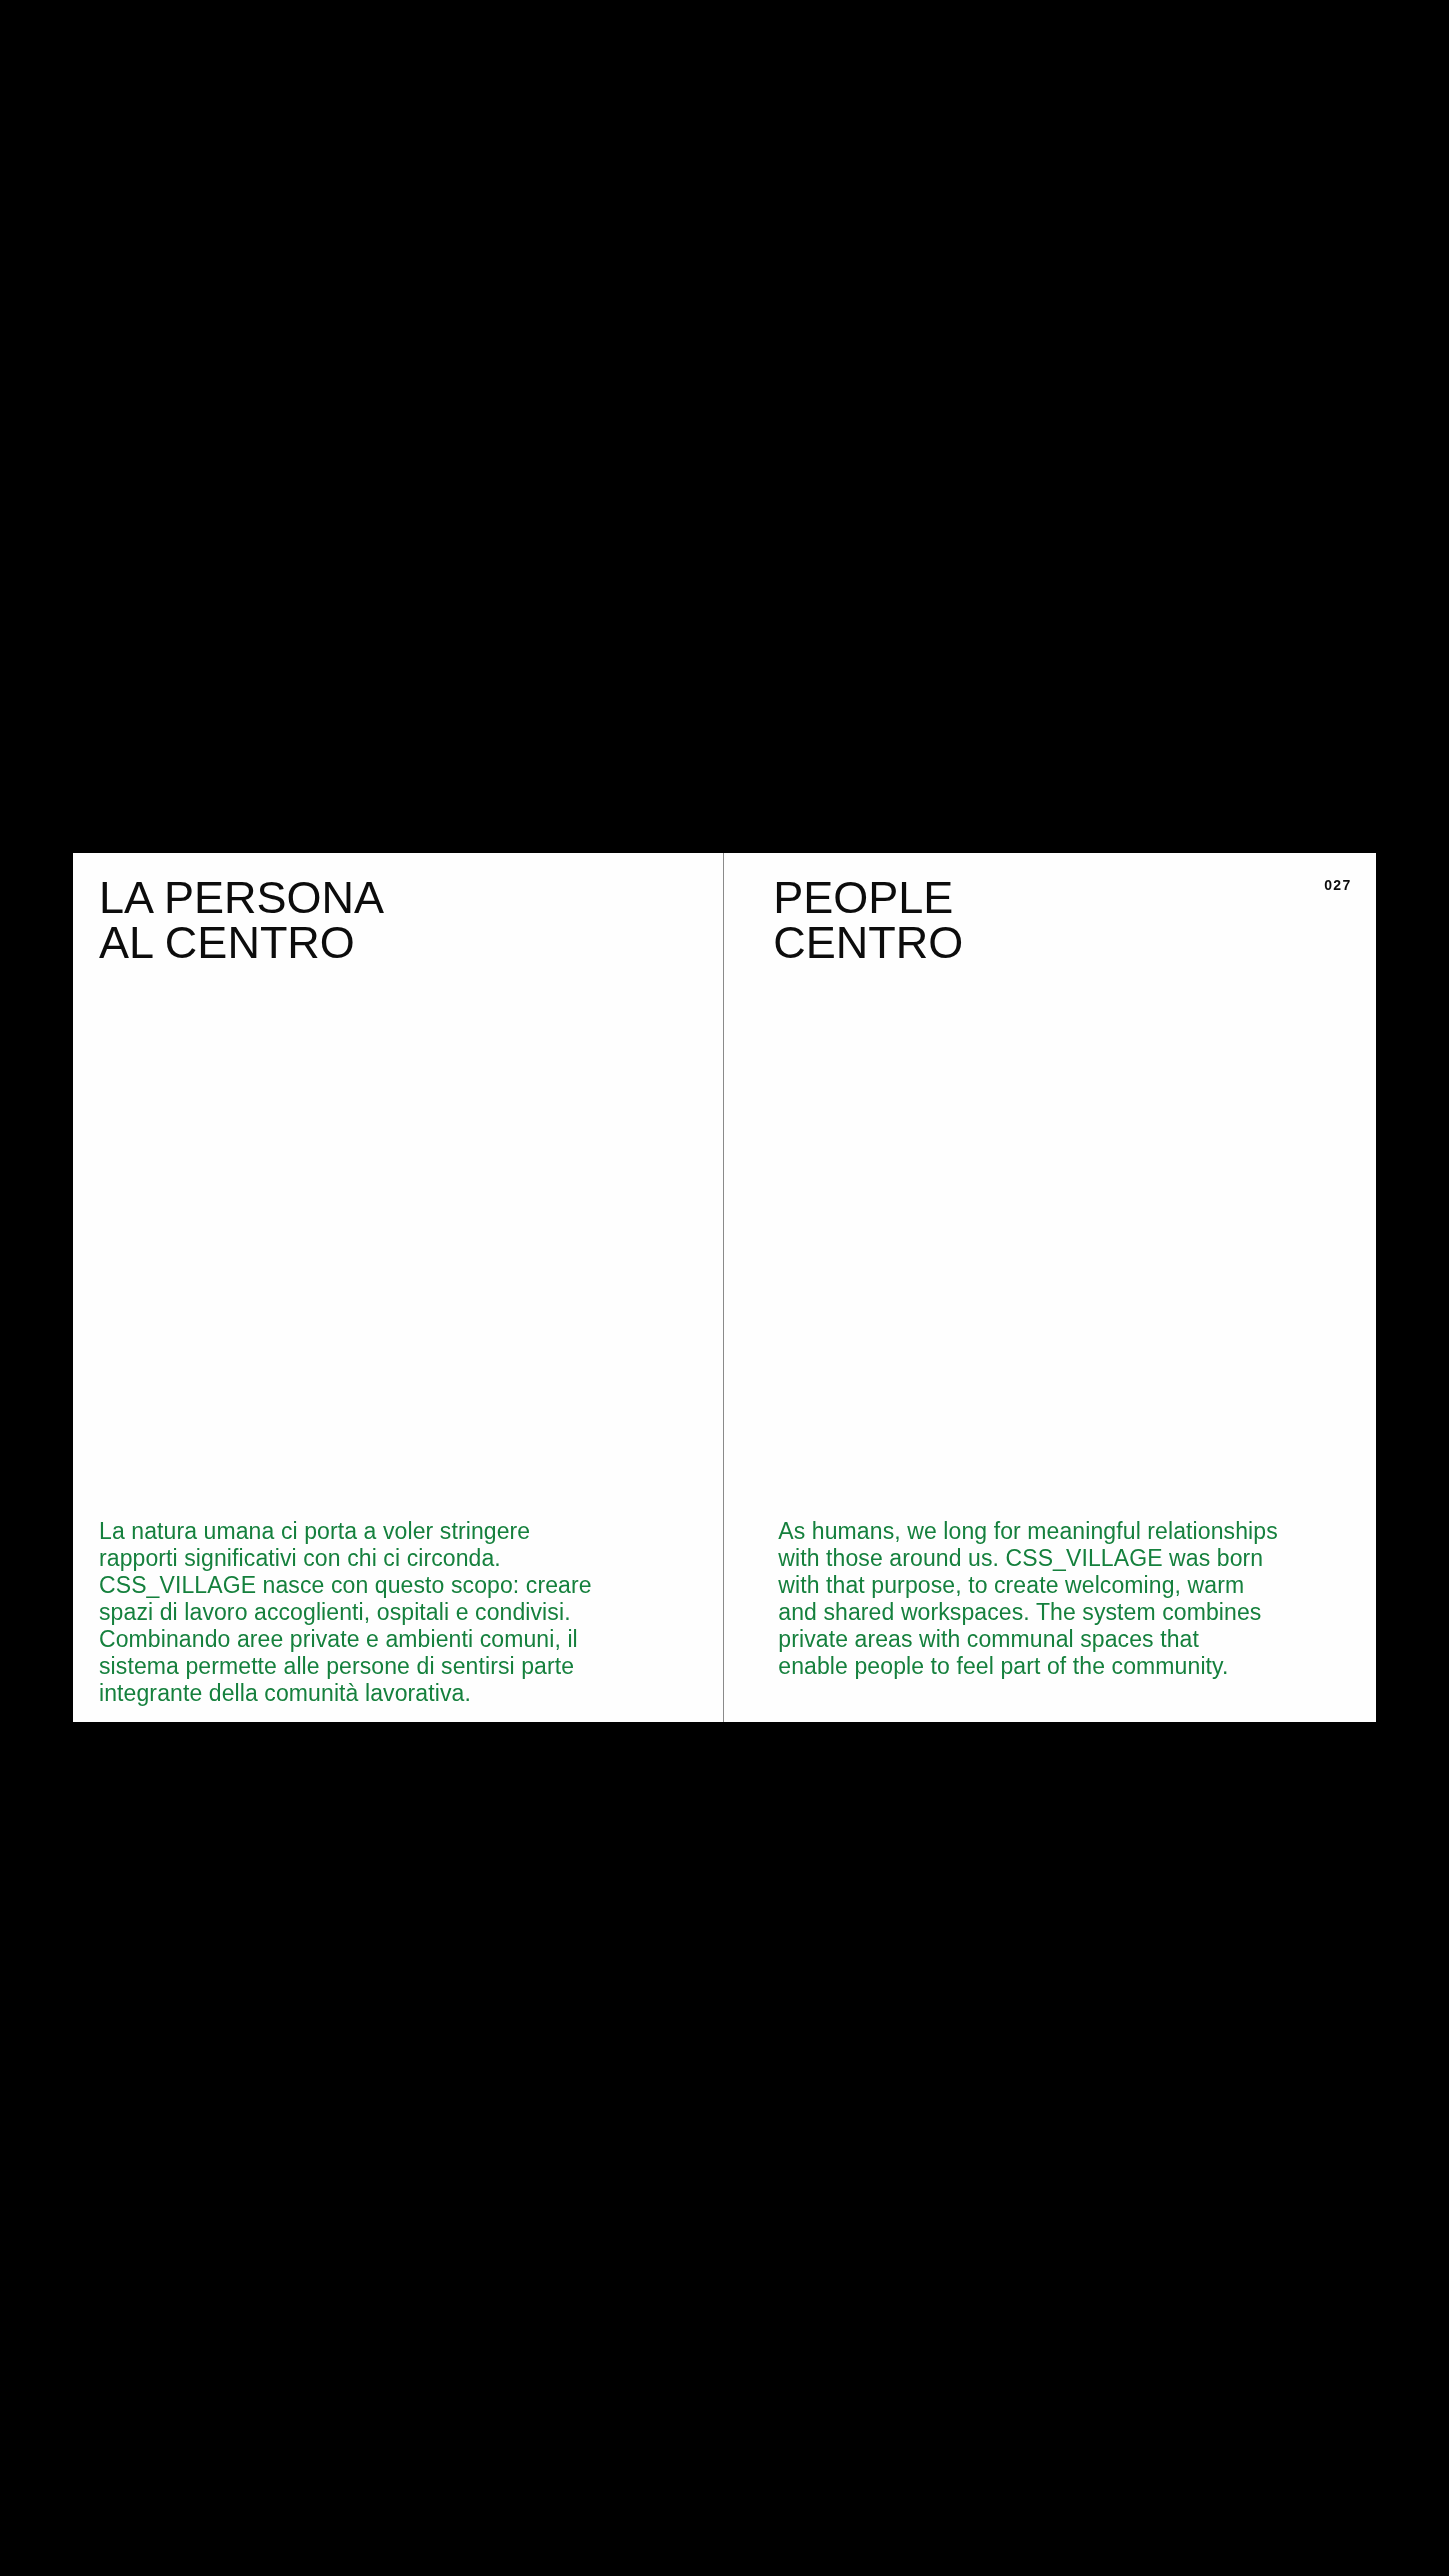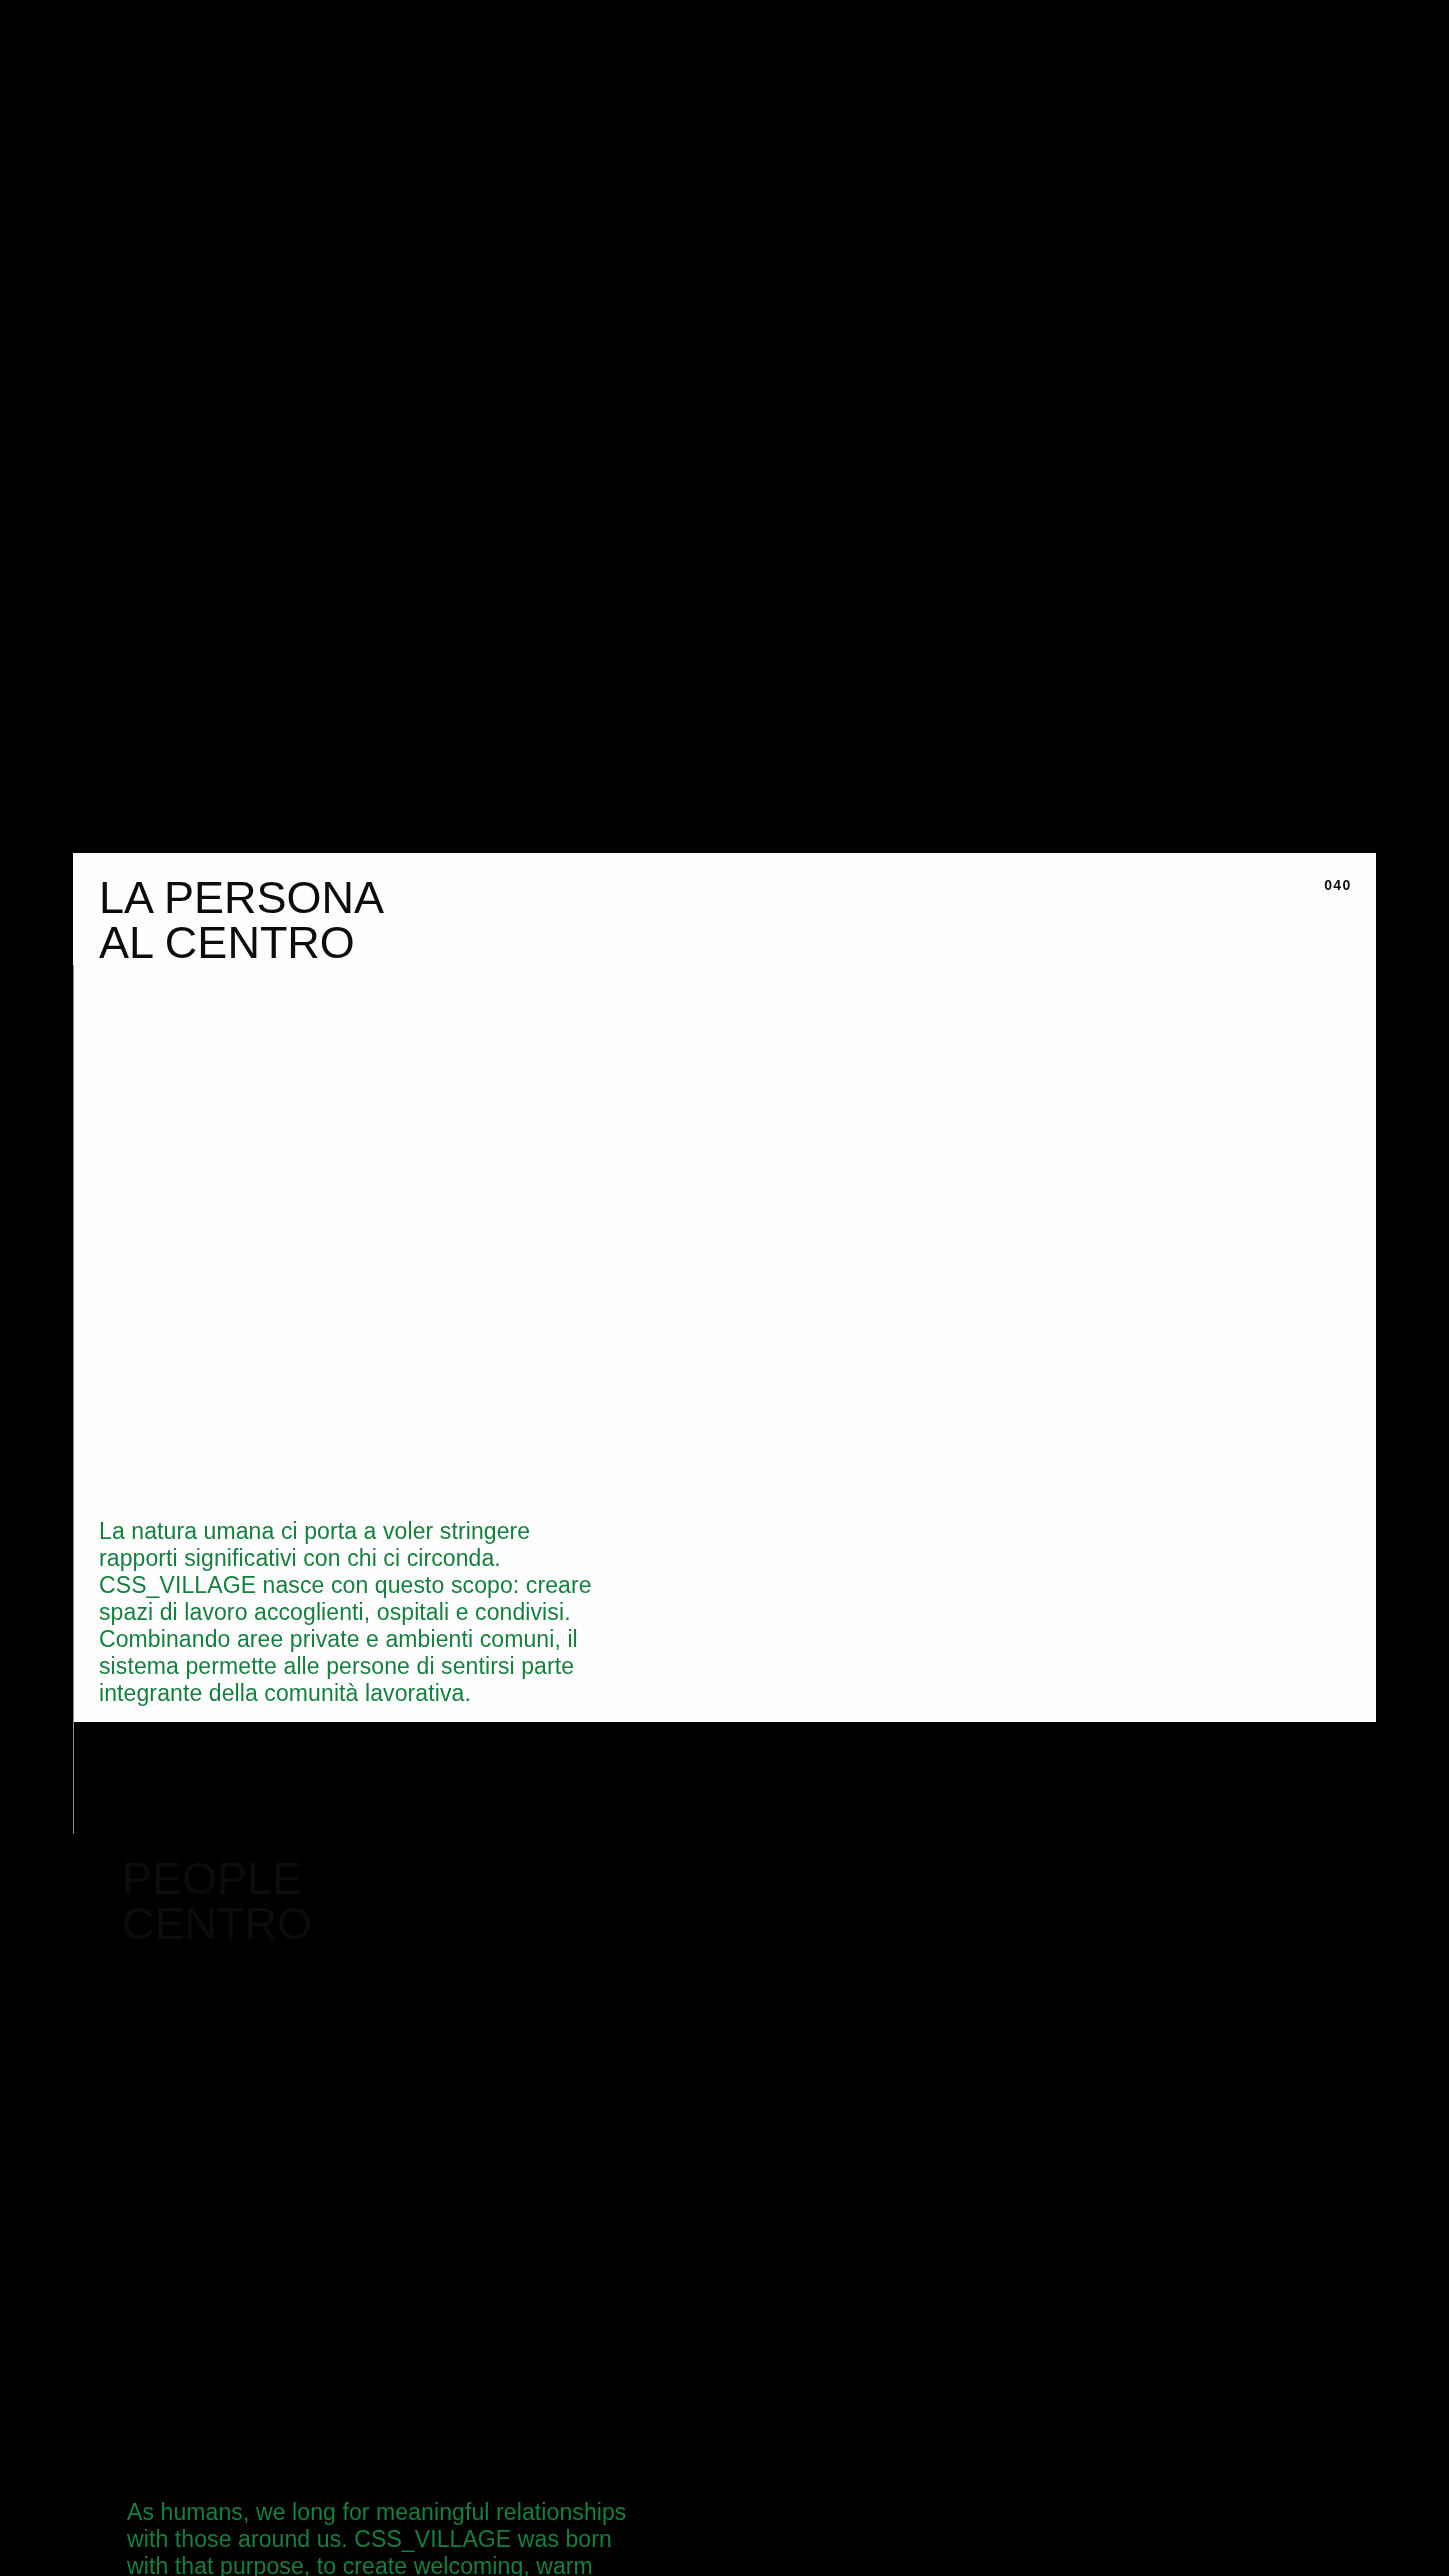--- a/index.html
+++ b/index.html
@@ -19,21 +19,20 @@
     background: #000000;
   }
   .card {
     position: absolute;
     left: 73px;
     top: 853px;
     width: 1303px;
     height: 869px;
     background: #fefefe;
     display: flex;
-    flex-direction: column;
   }
   .col {
     position: relative;
     height: 100%;
     box-sizing: border-box;
   }
   .col-left {
     width: 650px;
     padding: 22px 0 0 26px;
   }
@@ -104,16 +103,16 @@
       <h1 class="heading">PEOPLE
 CENTRO</h1>
       <p class="body-text body-right">As humans, we long for meaningful relationships
 with those around us. CSS_VILLAGE was born
 with that purpose, to create welcoming, warm
 and shared workspaces. The system combines
 private areas with communal spaces that
 enable people to feel part of the community.</p>
     </div>
 
-    <div class="page-number">040</div>
+    <div class="page-number">027</div>
   </div>
 </div>
 
 
 </body></html>

